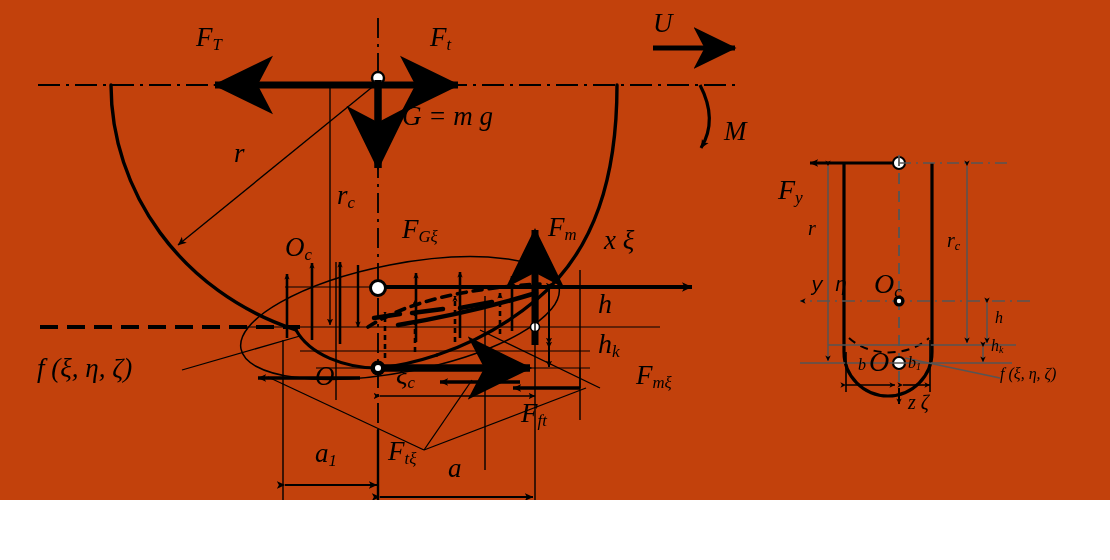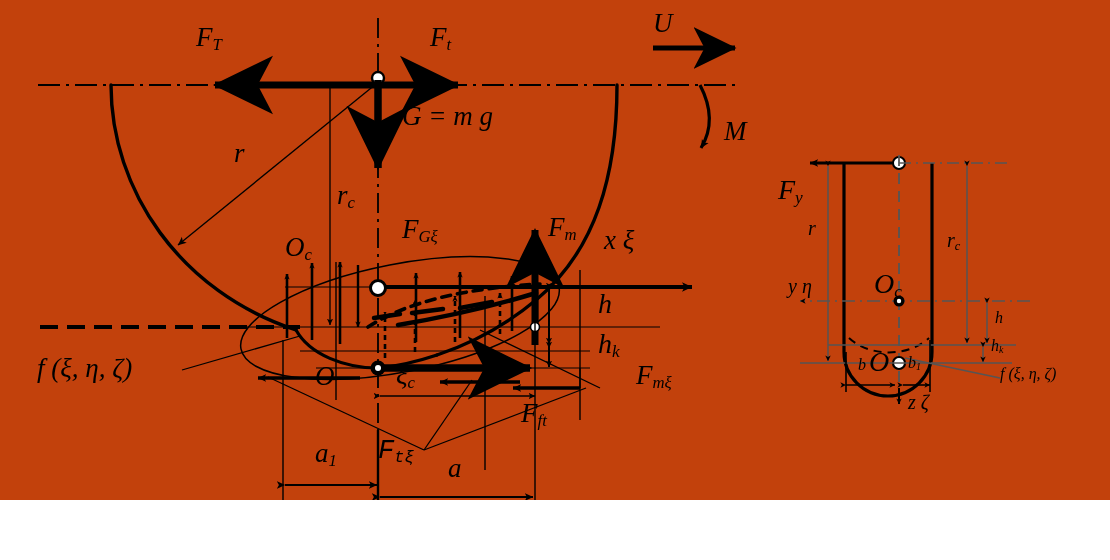--- a/index.html
+++ b/index.html
@@ -354,35 +354,35 @@
   <div class="lbl sz-lg" style="left:636px; top:362px;"><span>F</span><sub>mξ</sub></div>
 
   <div class="lbl sz-lg" style="left:37px; top:355px;"><span>f (ξ, η, ζ)</span></div>
 
   <div class="lbl sz-lg" style="left:315px; top:363px;"><span>O</span></div>
 
   <div class="lbl sz-lg" style="left:396px; top:362px;"><span>ξ</span><sub>c</sub></div>
 
   <div class="lbl sz-lg" style="left:521px; top:364px;margin-top:36px;"><span>F</span><sub>ft</sub></div>
 
-  <div class="lbl sz-lg" style="left:378px; top:438px;font-family:Liberation Mono, monospace;"><span>F</span><sub>tξ</sub></div>
+  <div class="lbl sz-lg" style="left:388px; top:438px;"><span>F</span><sub>tξ</sub></div>
 
   <div class="lbl sz-lg" style="left:315px; top:440px;"><span>a</span><sub>1</sub></div>
 
   <div class="lbl sz-lg" style="left:448px; top:455px;"><span>a</span></div>
 
   <div class="lbl sz-lg" style="left:390px; top:518px;"><span>z ζ</span></div>
 
   <div class="lbl sz-md" style="left:778px; top:176px;"><span>F</span><sub>y</sub></div>
 
   <div class="lbl sz-sm" style="left:808px; top:218px;"><span>r</span></div>
 
   <div class="lbl sz-sm" style="left:947px; top:230px;"><span>r</span><sub>c</sub></div>
 
-  <div class="lbl sz-sm" style="left:788px; top:276px;"><span>y η</span></div>
+  <div class="lbl sz-sm" style="left:811px; top:276px;font-family:Liberation Mono, monospace;"><span>y η</span></div>
 
   <div class="lbl sz-md" style="left:874px; top:270px;"><span>O</span><sub>c</sub></div>
 
   <div class="lbl sz-xs" style="left:995px; top:310px;"><span>h</span></div>
 
   <div class="lbl sz-xs" style="left:991px; top:338px;"><span>h</span><sub>k</sub></div>
 
   <div class="lbl sz-xs" style="left:858px; top:357px;"><span>b</span></div>
 
   <div class="lbl sz-md" style="left:869px; top:348px;"><span>O</span></div>

